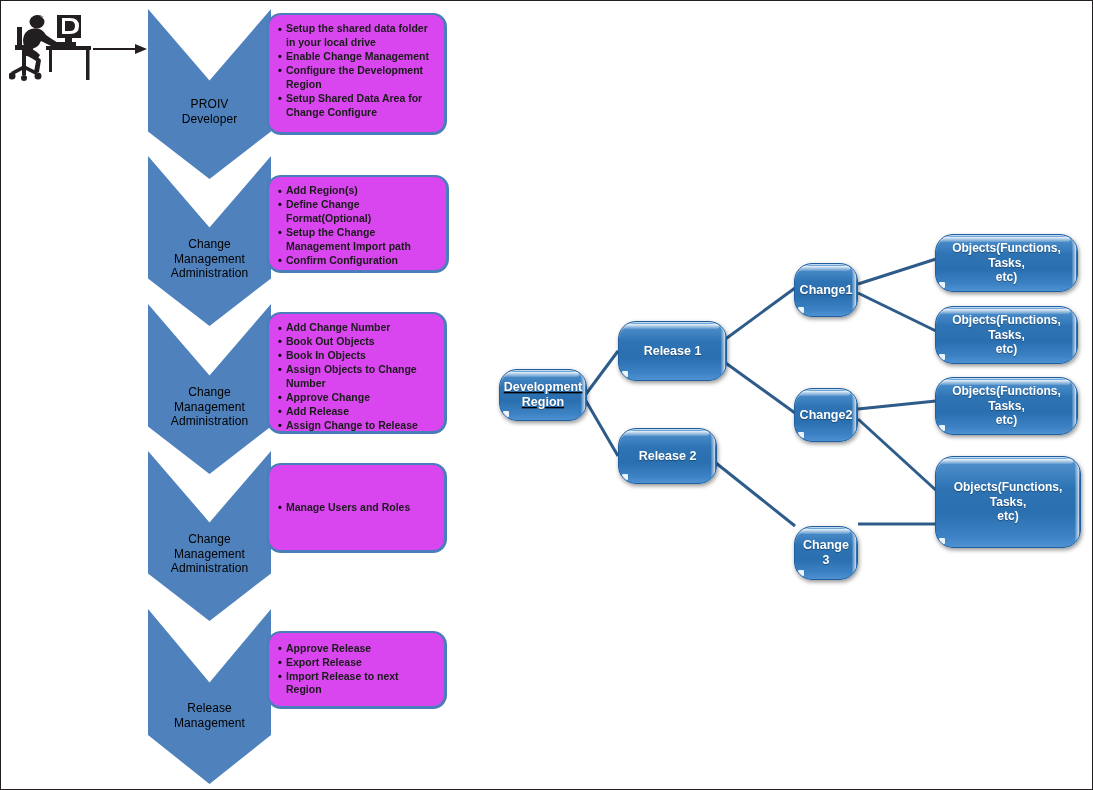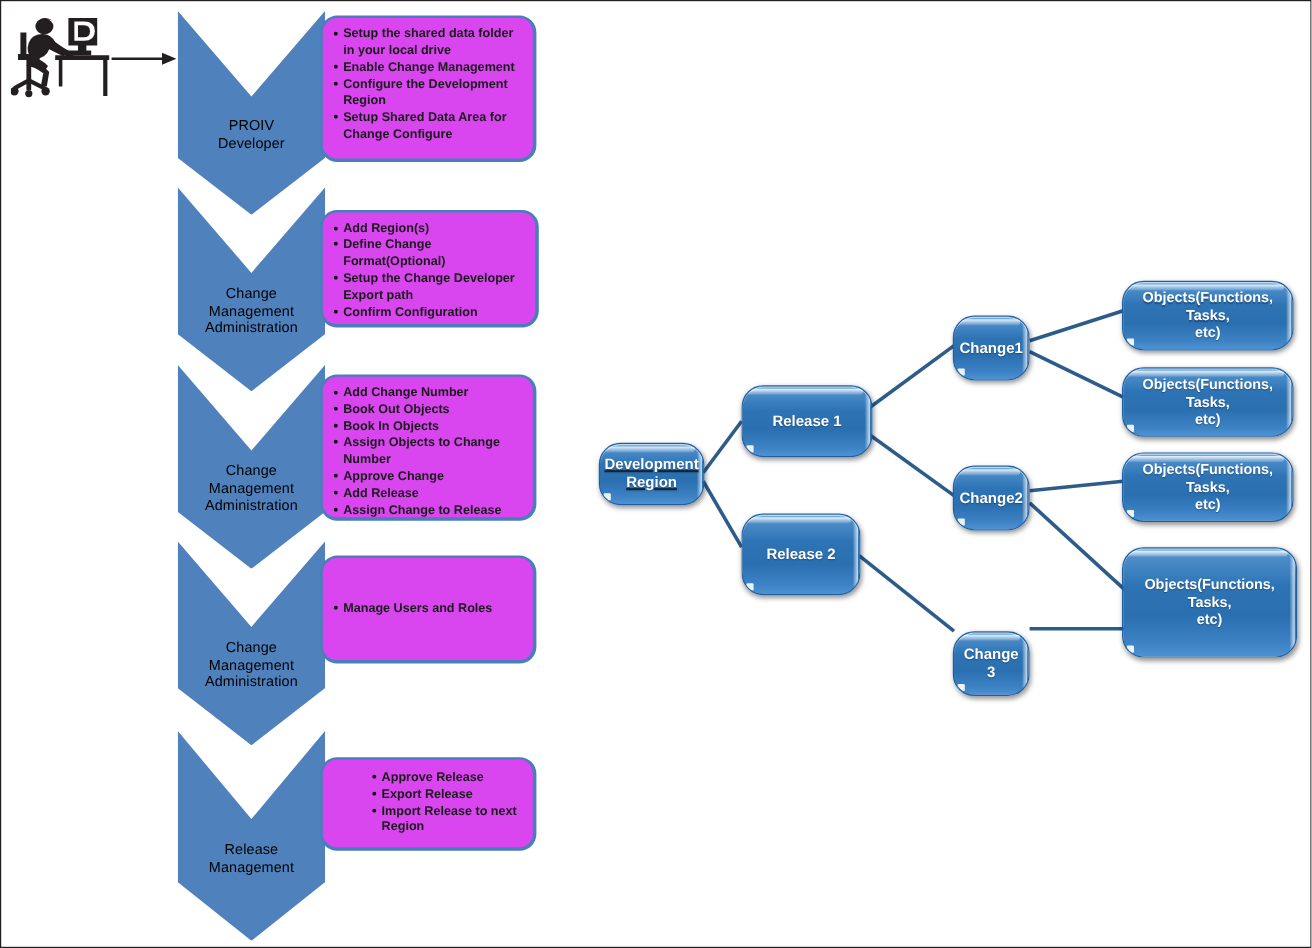--- a/index.html
+++ b/index.html
@@ -272,21 +272,21 @@
       <li>Enable Change Management</li>
       <li>Configure the Development Region</li>
       <li>Setup Shared Data Area for Change Configure</li>
     </ul>
   </div>
 
   <div class="callout" style="left:266px; top:174px; width:182px; height:98px;">
     <ul>
       <li>Add Region(s)</li>
       <li>Define Change Format(Optional)</li>
-      <li>Setup the Change Developer Export path</li>
+      <li>Setup the Change Management Import path</li>
       <li>Confirm Configuration</li>
     </ul>
   </div>
 
   <div class="callout" style="left:266px; top:311px; width:180px; height:122px;">
     <ul>
       <li>Add Change Number</li>
       <li>Book Out Objects</li>
       <li>Book In Objects</li>
       <li>Assign Objects to Change Number</li>
@@ -296,21 +296,21 @@
     </ul>
   </div>
 
   <div class="callout" style="left:266px; top:462px; width:180px; height:90px; display:flex; align-items:center;">
     <ul style="width:100%;">
       <li>Manage Users and Roles</li>
     </ul>
   </div>
 
   <div class="callout" style="left:266px; top:630px; width:180px; height:78px; display:flex; align-items:center;">
-    <ul style="width:100%;margin-left:32px;">
+    <ul style="width:100%;">
       <li>Approve Release</li>
       <li>Export Release</li>
       <li>Import Release to next Region</li>
     </ul>
   </div>
 
   <svg id="connectors" viewBox="0 0 1093 790" xmlns="http://www.w3.org/2000/svg">
     <g stroke="#2E5C8A" stroke-width="3" fill="none">
 
       <line x1="585" y1="393" x2="617" y2="350"></line>
@@ -341,21 +341,21 @@
       <span>Development</span><br>
       <span>Region</span>
     </span>
   </div>
 
   <div class="node" style="left:617px; top:320px; width:109px; height:60px;">
     <span class="node-corner"></span>
     <span class="node-label">Release 1</span>
   </div>
 
-  <div class="node" style="left:617px; top:427px; width:99px; height:68px;">
+  <div class="node" style="left:617px; top:427px; width:99px; height:56px;">
     <span class="node-corner"></span>
     <span class="node-label">Release 2</span>
   </div>
 
   <div class="node" style="left:793px; top:262px; width:64px; height:54px;">
     <span class="node-corner"></span>
     <span class="node-label">Change1</span>
   </div>
 
   <div class="node" style="left:793px; top:387px; width:64px; height:54px;">

